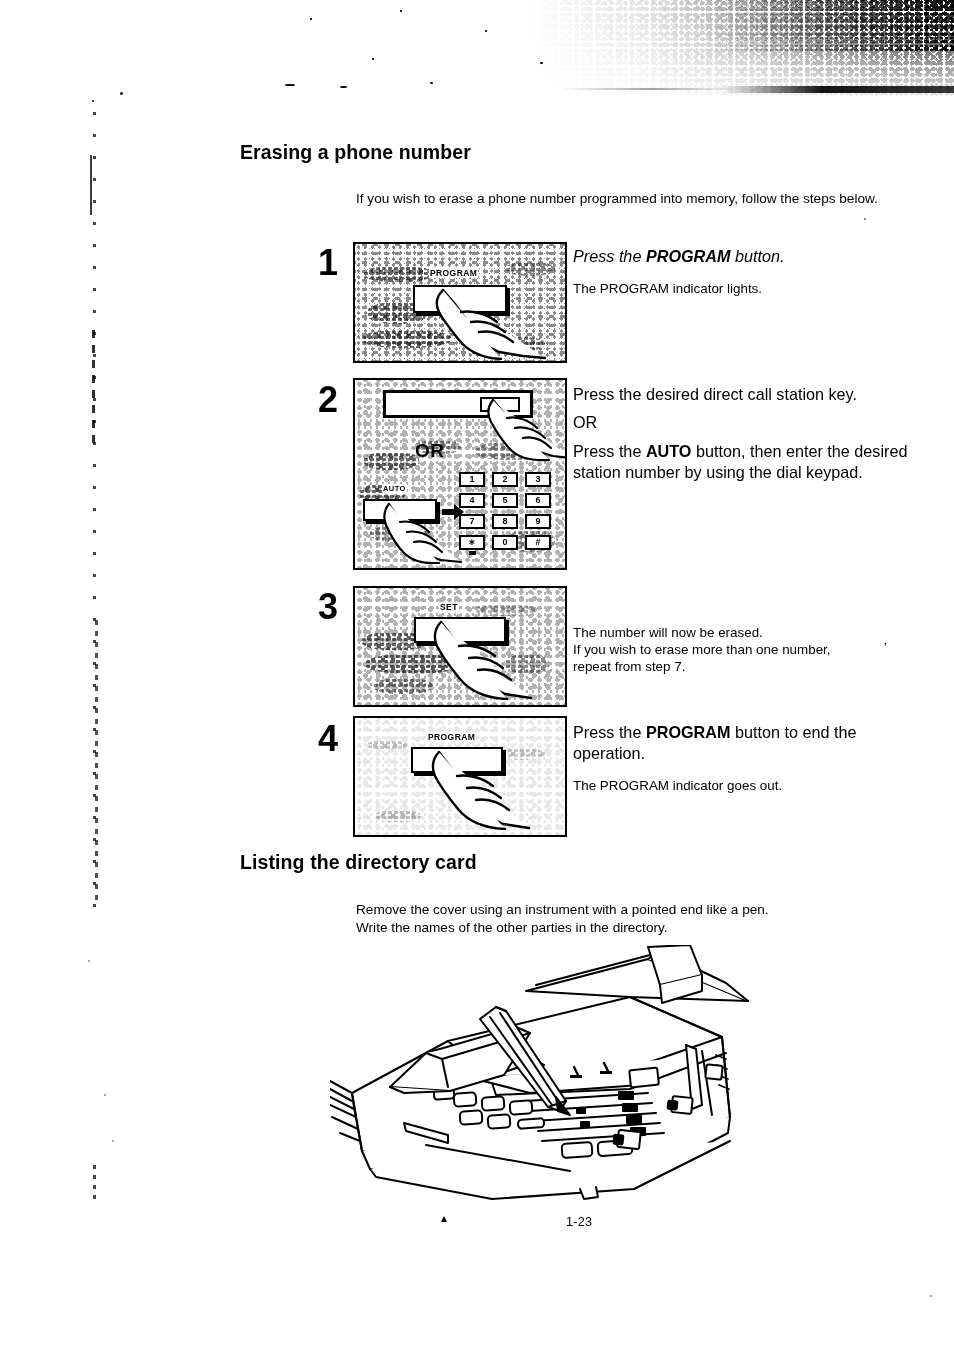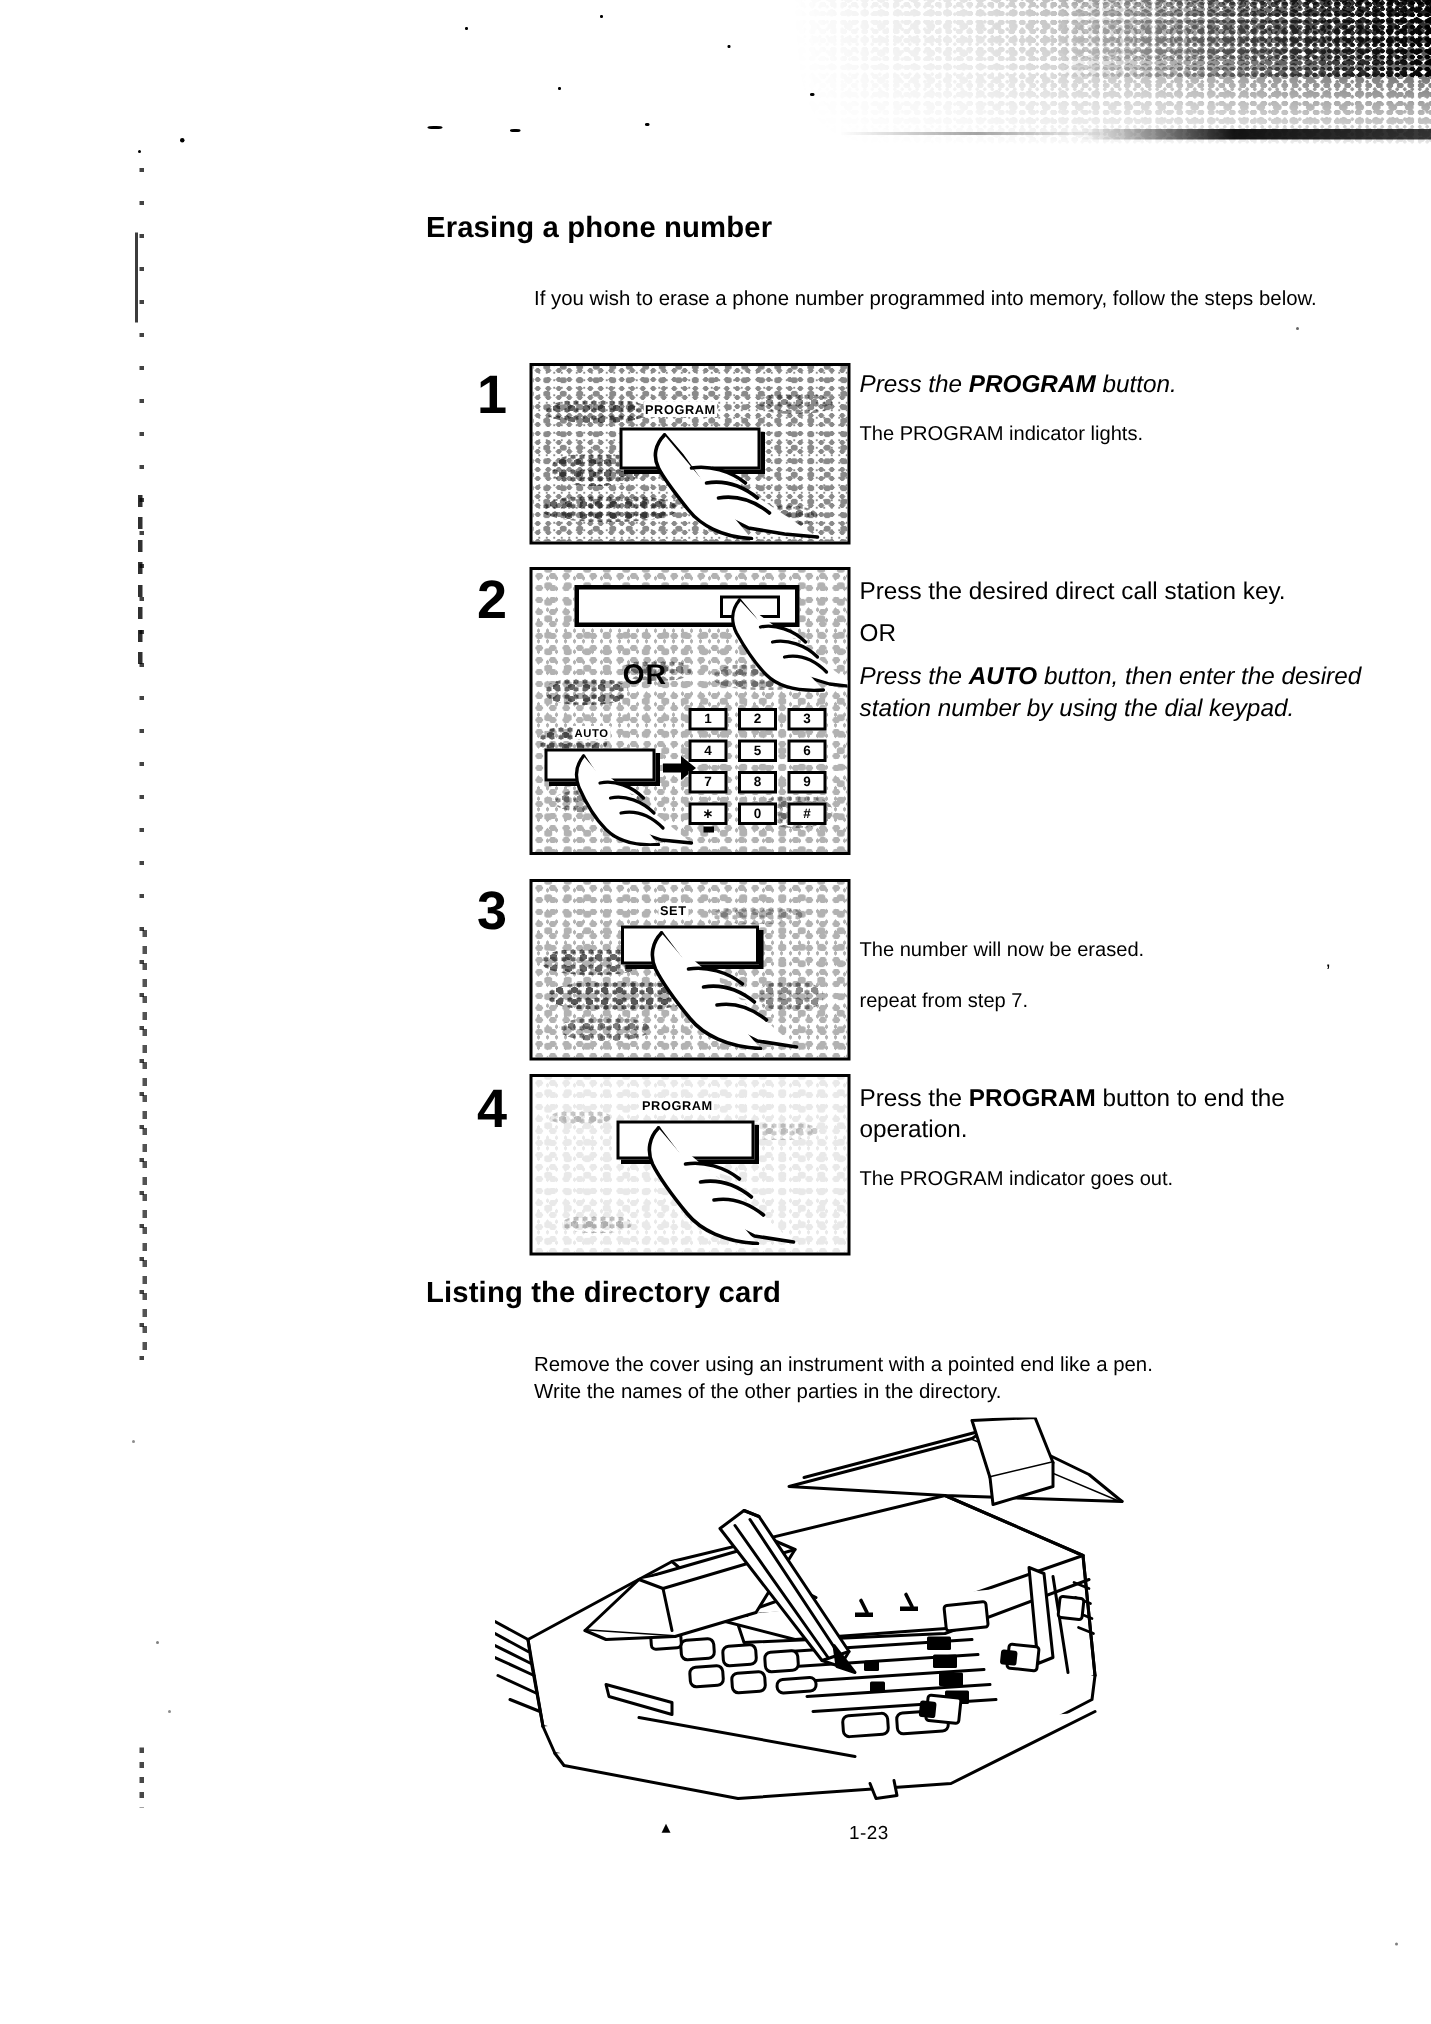--- a/index.html
+++ b/index.html
@@ -57,21 +57,21 @@
   .margin-line.m2{left:92px;top:330px;height:120px;
     background:repeating-linear-gradient(to bottom,rgba(0,0,0,.9) 0,rgba(0,0,0,.9) 8px,rgba(0,0,0,0) 8px,rgba(0,0,0,0) 15px);}
   .margin-line.m3{left:95px;top:620px;height:280px;
     background:repeating-linear-gradient(to bottom,rgba(0,0,0,.75) 0,rgba(0,0,0,.75) 5px,rgba(0,0,0,0) 5px,rgba(0,0,0,0) 11px);}
   .margin-line.m4{left:90px;top:155px;height:60px;width:2px;
     background:rgba(0,0,0,.85);}
   .margin-line.m5{left:93px;top:1165px;height:40px;width:3px;
     background:repeating-linear-gradient(to bottom,rgba(0,0,0,.8) 0,rgba(0,0,0,.8) 4px,rgba(0,0,0,0) 4px,rgba(0,0,0,0) 10px);}
 
   
-  .h-sec{position:absolute;font-size:19.5px;font-weight:bold;letter-spacing:.1px;margin-left:44px;}
+  .h-sec{position:absolute;font-size:19.5px;font-weight:bold;letter-spacing:.1px;}
   .intro{position:absolute;font-size:13.6px;line-height:18.5px;margin-left:36px;}
 
   
   .stepnum{position:absolute;font-size:36px;font-weight:bold;line-height:1;letter-spacing:-.5px;}
   .figbox{position:absolute;border:2px solid #000;background:#fff;overflow:hidden;}
   .figbox::after{ 
     content:"";position:absolute;right:-2px;bottom:-2px;width:2px;height:100%;background:transparent;
   }
   .grain{
     position:absolute;inset:0;
@@ -248,21 +248,21 @@
       <div class="kp-key" style="left:66px;top:42px;width:26px;height:15px;">9</div>
       <div class="kp-key" style="left:0px;top:63px;width:26px;height:15px;">∗</div>
       <div class="kp-key" style="left:33px;top:63px;width:26px;height:15px;">0</div>
       <div class="kp-key" style="left:66px;top:63px;width:26px;height:15px;">#</div>
       <div style="position:absolute;left:10px;top:79px;width:7px;height:4px;background:#000;"></div>
     </div>
   </div>
 
   <div class="inst" style="left:573px;top:384px;width:350px;">Press the desired direct call station key.</div>
   <div class="inst" style="left:573px;top:412px;width:350px;">OR</div>
-  <div class="inst" style="left:573px;top:441px;width:352px;font-style:italic;">
+  <div class="inst" style="left:573px;top:441px;width:352px;">
     <span>Press the </span><b>AUTO</b><span> button, then enter the desired station number by using the dial keypad.</span>
   </div>
 
   <div class="stepnum" style="left:318px;top:589px;">3</div>
 
   <div class="figbox" style="left:353px;top:586px;width:210px;height:117px;">
     <div class="grain"></div>
     <div class="grain-patch" style="left:6px;top:44px;width:70px;height:18px;"></div>
     <div class="grain-patch" style="left:10px;top:66px;width:96px;height:20px;opacity:.65;"></div>
     <div class="grain-patch" style="left:18px;top:90px;width:60px;height:16px;opacity:.5;"></div>
@@ -280,20 +280,21 @@
           <path d="M14 2 C8 8 6 17 10 26 C15 36 24 48 33 59 C42 70 58 78 80 79"></path>
           <path d="M32 26 C44 24 58 28 68 36"></path>
           <path d="M42 38 C54 36 66 40 76 48"></path>
           <path d="M51 50 C63 48 74 52 84 60"></path>
         </g>
       </svg>
     </div>
   </div>
 
   <div class="sub" style="left:573px;top:624px;width:360px;">The number will now be erased.</div>
+  <div class="sub" style="left:573px;top:641px;width:360px;">If you wish to erase more than one number,</div>
   <div class="stray" style="left:884px;top:640px;">’</div>
   <div class="sub" style="left:573px;top:658px;width:360px;">repeat from step 7.</div>
 
   <div class="stepnum" style="left:318px;top:721px;">4</div>
 
   <div class="figbox" style="left:353px;top:716px;width:210px;height:117px;">
     <div class="grain v-light"></div>
     <div class="grain-patch" style="left:12px;top:22px;width:40px;height:10px;opacity:.22;"></div>
     <div class="grain-patch" style="left:140px;top:30px;width:50px;height:12px;opacity:.2;"></div>
     <div class="grain-patch" style="left:20px;top:92px;width:46px;height:12px;opacity:.25;"></div>

